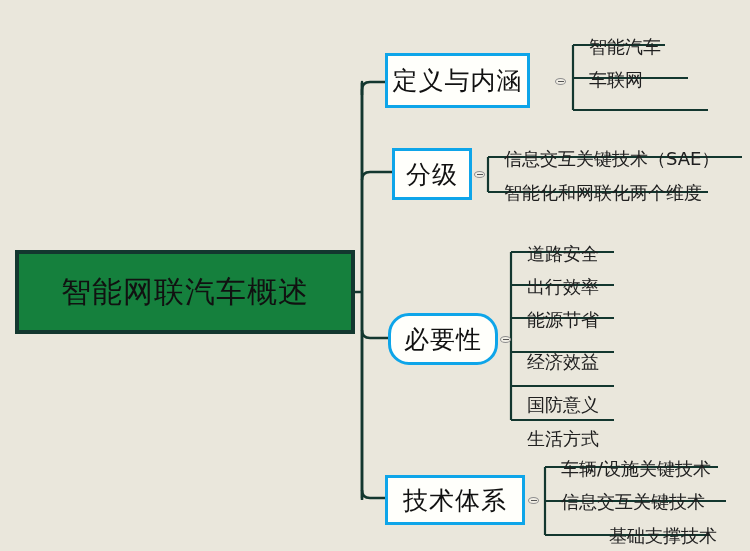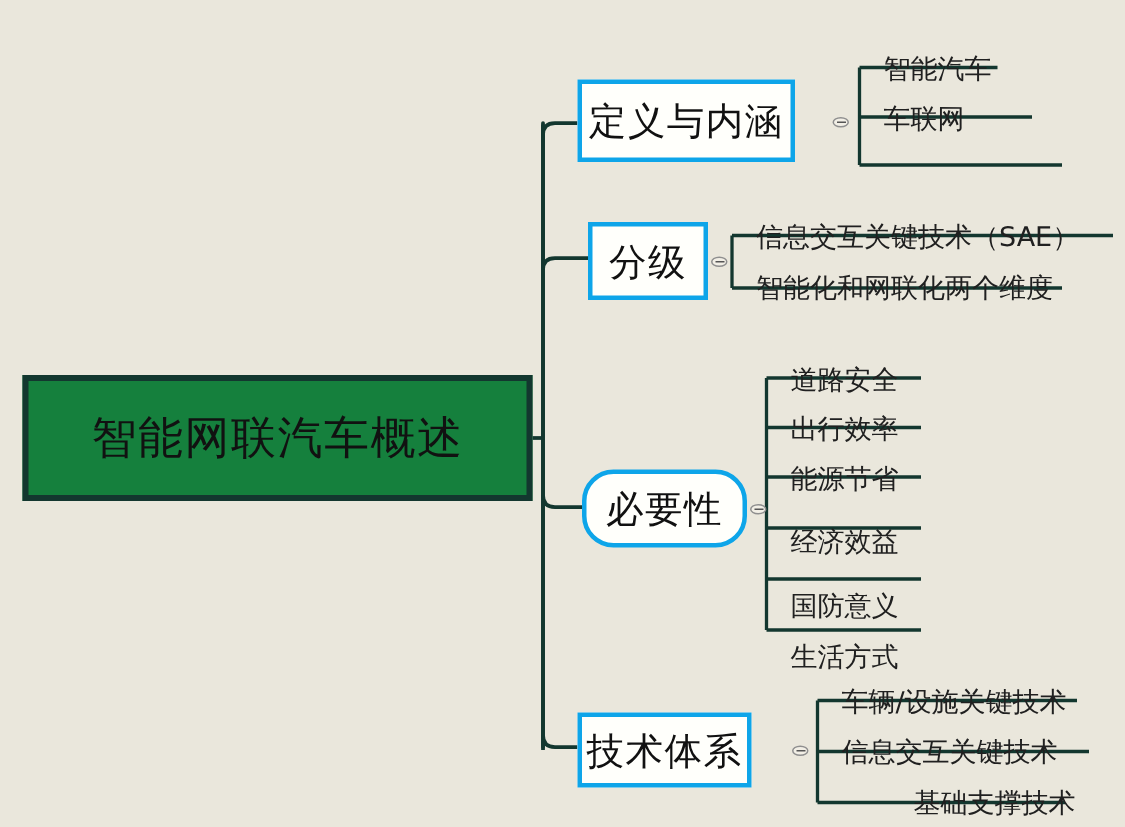--- a/index.html
+++ b/index.html
@@ -167,21 +167,21 @@
       <span class="leaf-label">经济效益</span>
     </div>
     <div class="leaf-item" style="height:34px;">
       <span class="leaf-label">国防意义</span>
     </div>
     <div class="leaf-item" style="height:34px;">
       <span class="leaf-label">生活方式</span>
     </div>
   </div>
 
-  <div class="branch-node" style="left:385px;top:475px;width:116px;height:50px;align-items:center;">
+  <div class="branch-node" style="left:385px;top:475px;width:140px;height:50px;align-items:center;">
     <span class="label">技术体系</span>
   </div>
   <div class="conn-dot" style="left:528px;top:497px;"></div>
 
   <div class="leaf-group" style="left:545px;top:434px;">
     <div class="leaf-item" style="height:33px;">
       <span class="leaf-label">车辆/设施关键技术</span>
     </div>
     <div class="leaf-item" style="height:34px;">
       <span class="leaf-label">信息交互关键技术</span>

